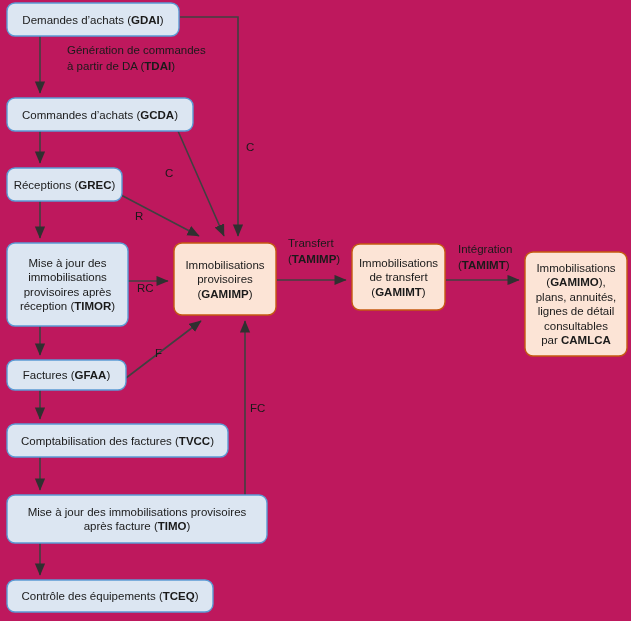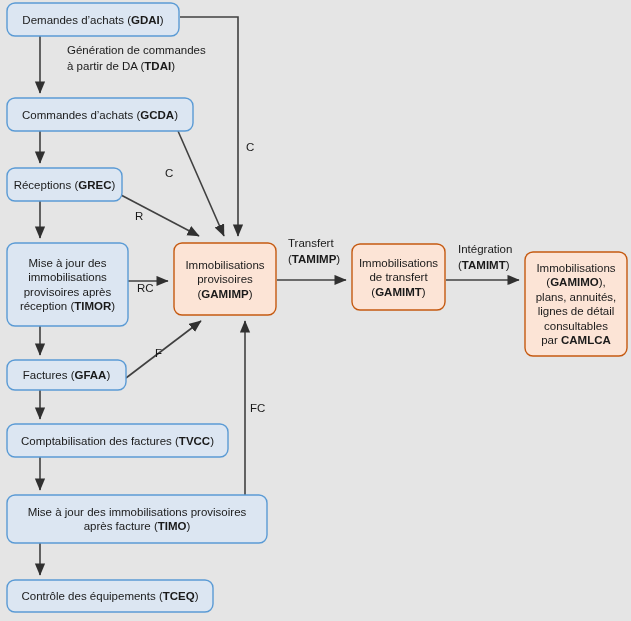--- a/index.html
+++ b/index.html
@@ -7,21 +7,21 @@
     padding: 0;
     background: #ffffff;
   }
   body {
     font-family: "Liberation Sans", sans-serif;
   }
   #diagram-root {
     position: relative;
     width: 631px;
     height: 621px;
-    background: #e5e5e5;
+    background: #be185d;
     overflow: hidden;
   }
   svg.flow {
     position: absolute;
     top: 0;
     left: 0;
     width: 631px;
     height: 621px;
   }
   .node-text {

